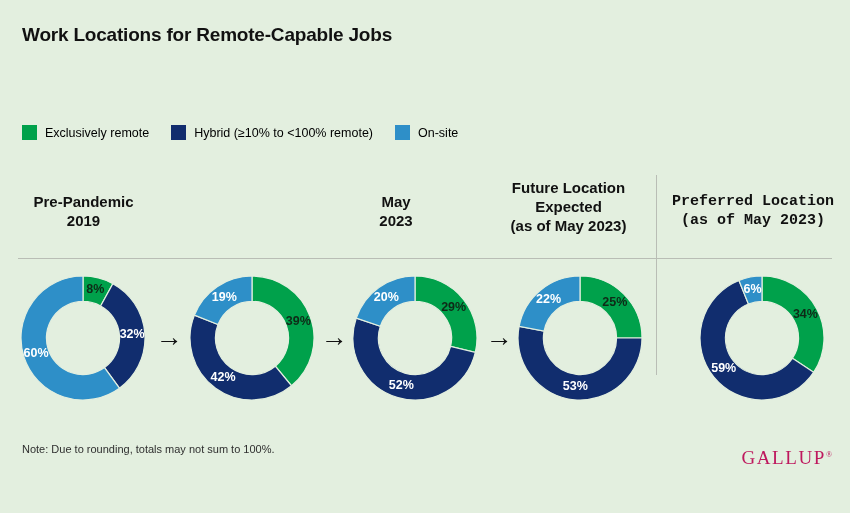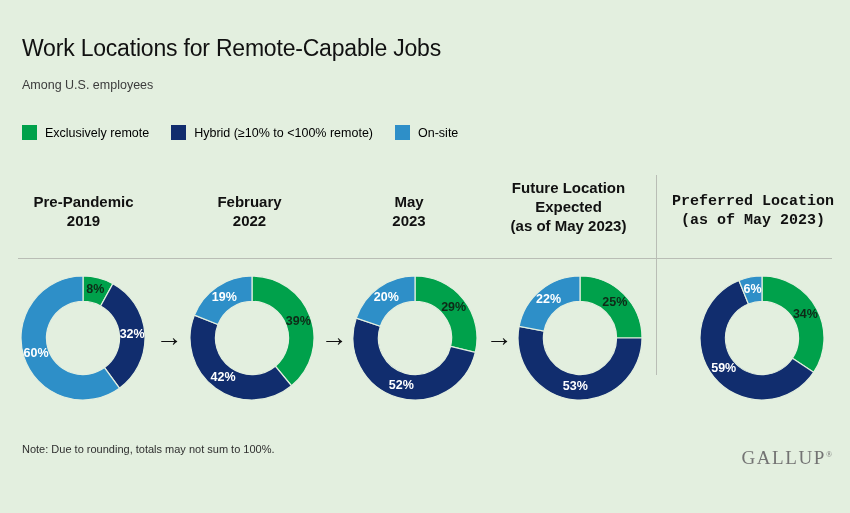--- a/index.html
+++ b/index.html
@@ -9,23 +9,22 @@
     font-family:"Liberation Sans", sans-serif;
     color:#1b1b1b;
     overflow:hidden;
     position:relative;
   }
   .stage{position:absolute;inset:0;}
 
   
   .title{
     position:absolute;left:22px;top:24px;
-    font-size:23px;font-weight:normal;letter-spacing:-0.2px;
+    font-size:19px;font-weight:bold;letter-spacing:-0.2px;
     color:#111111;
-    margin-top:11px;
   }
   .subtitle{
     position:absolute;left:22px;top:78px;
     font-size:12.5px;color:#3c3c3c;
   }
 
   
   .legend{
     position:absolute;left:22px;top:125px;
     display:flex;align-items:center;gap:0;
@@ -36,21 +35,21 @@
 
   
   .col-head{
     position:absolute;
     text-align:center;
     font-size:15px;font-weight:bold;line-height:1.28;
     color:#111111;
   }
   .col-head.c1{left:6px;  top:192px; width:155px;}
   .col-head.c2{left:172px;top:192px; width:155px;}
-  .col-head.c3{left:335px;top:192px; width:148px;}
+  .col-head.c3{left:322px;top:192px; width:148px;}
   .col-head.c4{left:486px;top:178px; width:165px;}
   .col-head.c5{left:662px;top:192px; width:182px;font-family:Liberation Mono, monospace;}
 
   
   .hrule{
     position:absolute;left:18px;top:258px;width:814px;height:1px;
     background:#b9bdb5;
   }
   .vrule{
     position:absolute;left:656px;top:175px;width:1px;height:200px;
@@ -71,54 +70,49 @@
 
   
   .note{
     position:absolute;left:22px;top:443px;
     font-size:11px;color:#2f2f2f;
   }
   .logo{
     position:absolute;right:18px;top:447px;
     font-family:"Liberation Serif", serif;
     font-size:19px;letter-spacing:1.6px;
-    color:#737373;
+    color:#be185d;
   }
   .logo sup{font-size:8px;vertical-align:super;letter-spacing:0;}
 </style>
 </head>
 <body>
 
 <div class="stage">
 
   <div class="title">Work Locations for Remote-Capable Jobs</div>
-  <div class="subtitle">Among U.S. employees</div>
 
   <div class="legend" id="legend">
       <div class="legend-item">
         <span class="swatch" style="background: rgb(0, 161, 75);"></span>
         <span>Exclusively remote</span>
       </div>
       <div class="legend-item">
         <span class="swatch" style="background: rgb(17, 45, 110);"></span>
         <span>Hybrid (≥10% to &lt;100% remote)</span>
       </div>
       <div class="legend-item">
         <span class="swatch" style="background: rgb(46, 143, 200);"></span>
         <span>On-site</span>
       </div>
     </div>
 
   <div class="col-head c1">
     <div>Pre-Pandemic</div>
     <div>2019</div>
-  </div>
-  <div class="col-head c2">
-    <div>February</div>
-    <div>2022</div>
   </div>
   <div class="col-head c3">
     <div>May</div>
     <div>2023</div>
   </div>
   <div class="col-head c4">
     <div>Future Location</div>
     <div>Expected</div>
     <div>(as of May 2023)</div>
   </div>

